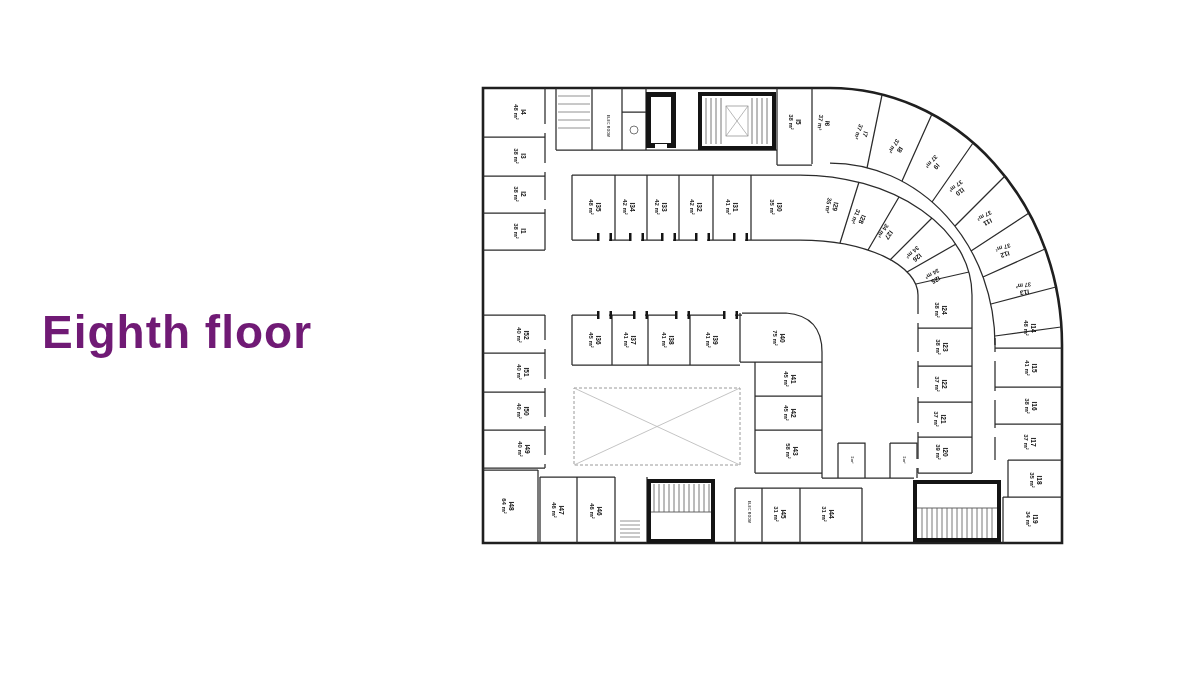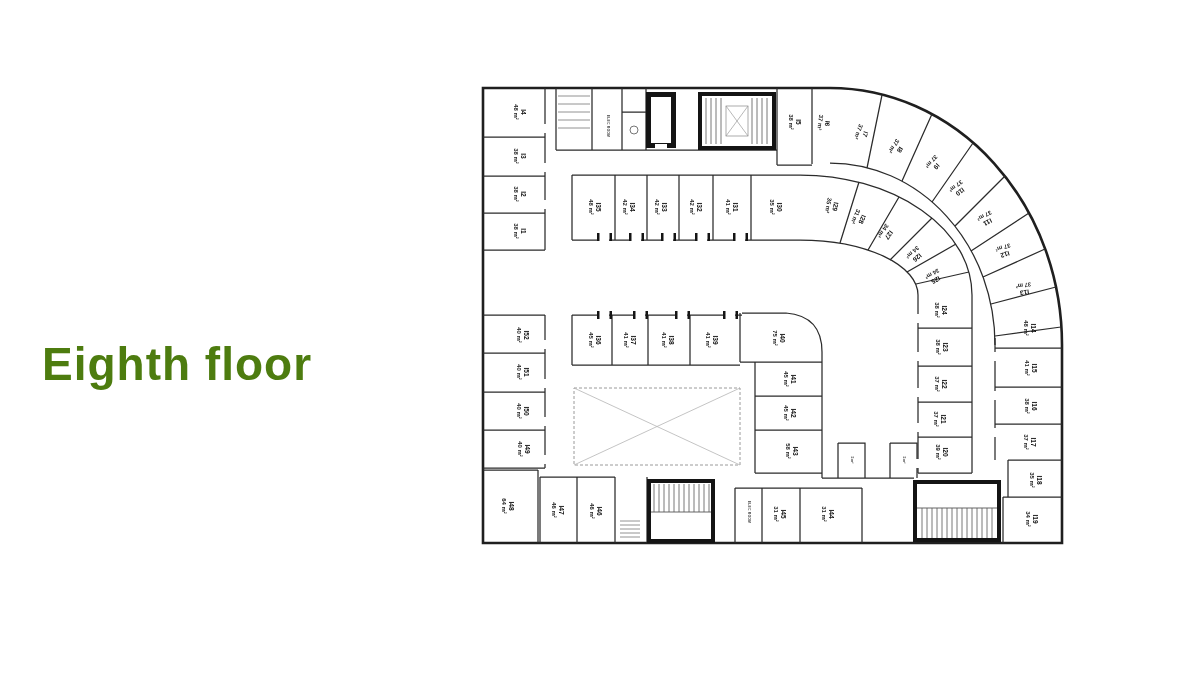--- a/index.html
+++ b/index.html
@@ -11,21 +11,21 @@
   .room-id{font-size:6.6px;font-weight:700;fill:#111;}
   .room-area{font-size:5.9px;font-weight:600;fill:#222;}
   .svc{font-size:3.4px;font-weight:600;fill:#333;letter-spacing:.2px;}
   .tiny{font-size:3.4px;font-weight:600;fill:#333;}
 </style>
 </head>
 <body>
 
 
 
-<div class="title" style="color: #4d7c0f; margin-top: 32px;">Eighth floor</div>
+<div class="title" style="color: #701a75;">Eighth floor</div>
 
 <svg width="1200" height="676" viewBox="0 0 1200 676">
 
   <g>
     <path d="M483,88 H830 A232,257 0 0 1 1062,345 V543 H483 Z" fill="#ffffff" stroke="#1f1f1f" stroke-width="2.6"></path>
   </g>
 
   <g stroke="#2b2b2b" stroke-width="1.25" fill="none">
 
     <path d="M545,88 V250 M483,137 H545 M483,176 H545 M483,213 H545 M483,250 H545"></path>

